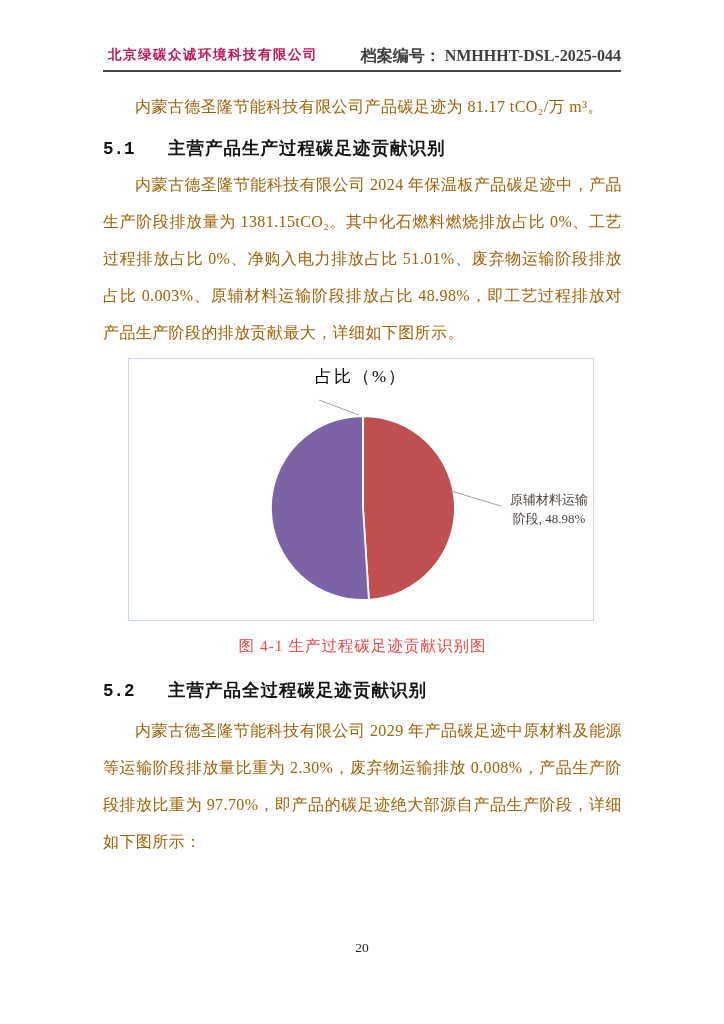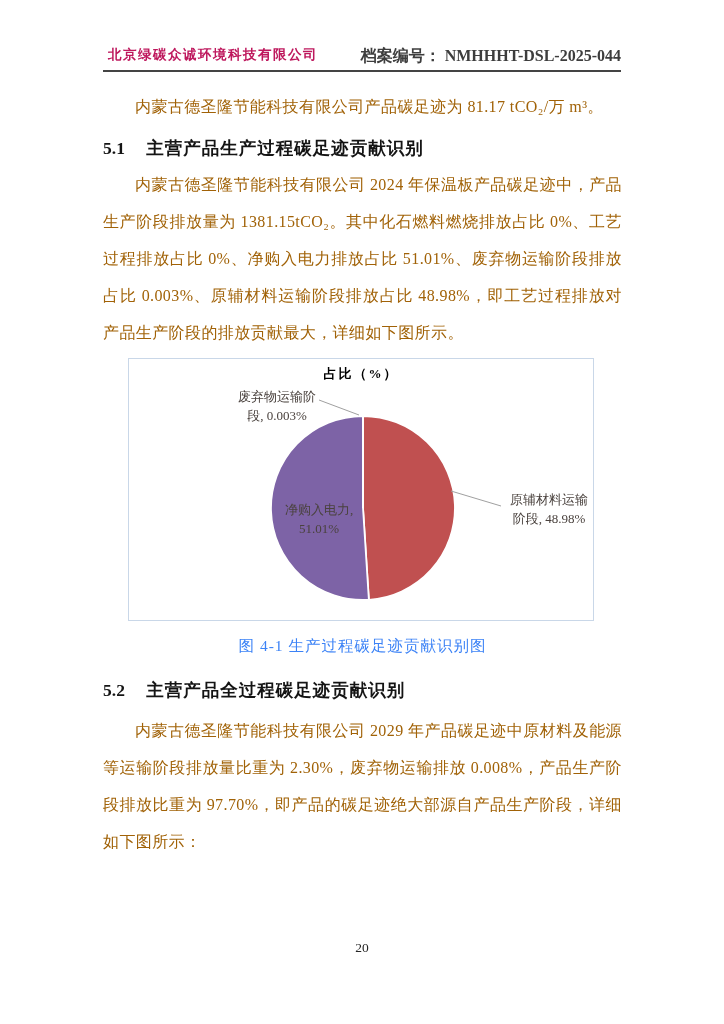--- a/index.html
+++ b/index.html
@@ -33,42 +33,42 @@
   }
   .intro { top: 88px; }
   .p2 { top: 166px; }
   .p3 { top: 712px; }
   .section-heading {
     position: absolute; left: 103px;
     font-size: 17.5px; font-weight: bold; color: #141414; letter-spacing: 1px;
   }
   .s1 { top: 136px; }
   .s2 { top: 678px; text-align: center; }
-  .sec-num { margin-right: 16px; letter-spacing: 0; }
+  .sec-num { margin-right: 28px; letter-spacing: 0; font-family: Liberation Mono, monospace; }
   .chart-box {
     position: absolute; left: 128px; top: 358px; width: 466px; height: 263px;
     background: #ffffff;
   }
   .chart-title {
     position: absolute; top: 6px; left: 0; width: 100%;
-    text-align: center; font-size: 13px; font-weight: bold; color: #000000;
+    text-align: center; font-size: 17px; font-weight: normal; color: #000000;
     letter-spacing: 2px;
   }
   #pie-svg { position: absolute; left: 0; top: 0; }
   .pie-label {
     position: absolute; font-size: 13px; line-height: 19px; text-align: center;
   }
   .pie-label .ll { display: block; }
   .lbl-waste       { left: 96px;  top: 28px;  width: 104px; }
   .lbl-raw         { left: 372px; top: 131px; width: 96px;  }
   .lbl-electricity { left: 140px; top: 141px; width: 100px; }
   .lbl-fossil      { left: 182px; top: 228px; width: 110px; }
   .figure-caption {
     position: absolute; left: 103px; top: 636px; width: 519px;
-    text-align: center; font-size: 15.5px; color: #3b82f6; letter-spacing: 1px;
+    text-align: center; font-size: 15.5px; color: #ef4444; letter-spacing: 1px;
   }
   .page-number {
     position: absolute; left: 0; top: 940px; width: 100%;
     text-align: center; font-size: 13.5px; color: #262626;
   }
 </style>
 </head>
 <body>
 
 <div class="page">
@@ -95,34 +95,26 @@
           <path d="M 234 149 L 234.00 57.00 A 92 92 0 0 1 239.87 240.81 Z" fill="#c05050" stroke="#ffffff" stroke-width="1.8"></path>
           <path d="M 234 149 L 239.87 240.81 A 92 92 0 1 1 233.98 57.00 Z" fill="#7d63a6" stroke="#ffffff" stroke-width="1.8"></path>
           <path d="M 234 149 L 233.98 57.00 A 92 92 0 0 1 234.00 57.00 Z" fill="#d9d9d9" stroke="#ffffff" stroke-width="1.8"></path>
         </g>
       <line id="leader-waste" x1="190" y1="41" x2="230" y2="56" stroke-width="1" stroke="#a0a0a0"></line>
       <line id="leader-raw" x1="322" y1="132" x2="372" y2="147" stroke-width="1" stroke="#a0a0a0"></line>
     </svg>
 
     <div class="chart-title">占比（%）</div>
 
-    <div class="pie-label lbl-waste" style="color: rgb(74, 66, 62);">
-      <span class="ll">废弃物运输阶</span>
-      <span class="ll">段, 0.003%</span>
-    </div>
 
     <div class="pie-label lbl-raw" style="color: rgb(74, 66, 62);">
       <span class="ll">原辅材料运输</span>
       <span class="ll">阶段, 48.98%</span>
     </div>
 
-    <div class="pie-label lbl-electricity" style="color: rgb(74, 66, 62);">
-      <span class="ll">净购入电力,</span>
-      <span class="ll">51.01%</span>
-    </div>
 
   </figure>
 
   <div class="figure-caption">图 4-1 生产过程碳足迹贡献识别图</div>
 
   <h2 class="section-heading s2">
     <span class="sec-num">5.2</span>
     <span class="sec-title">主营产品全过程碳足迹贡献识别</span>
   </h2>
 

